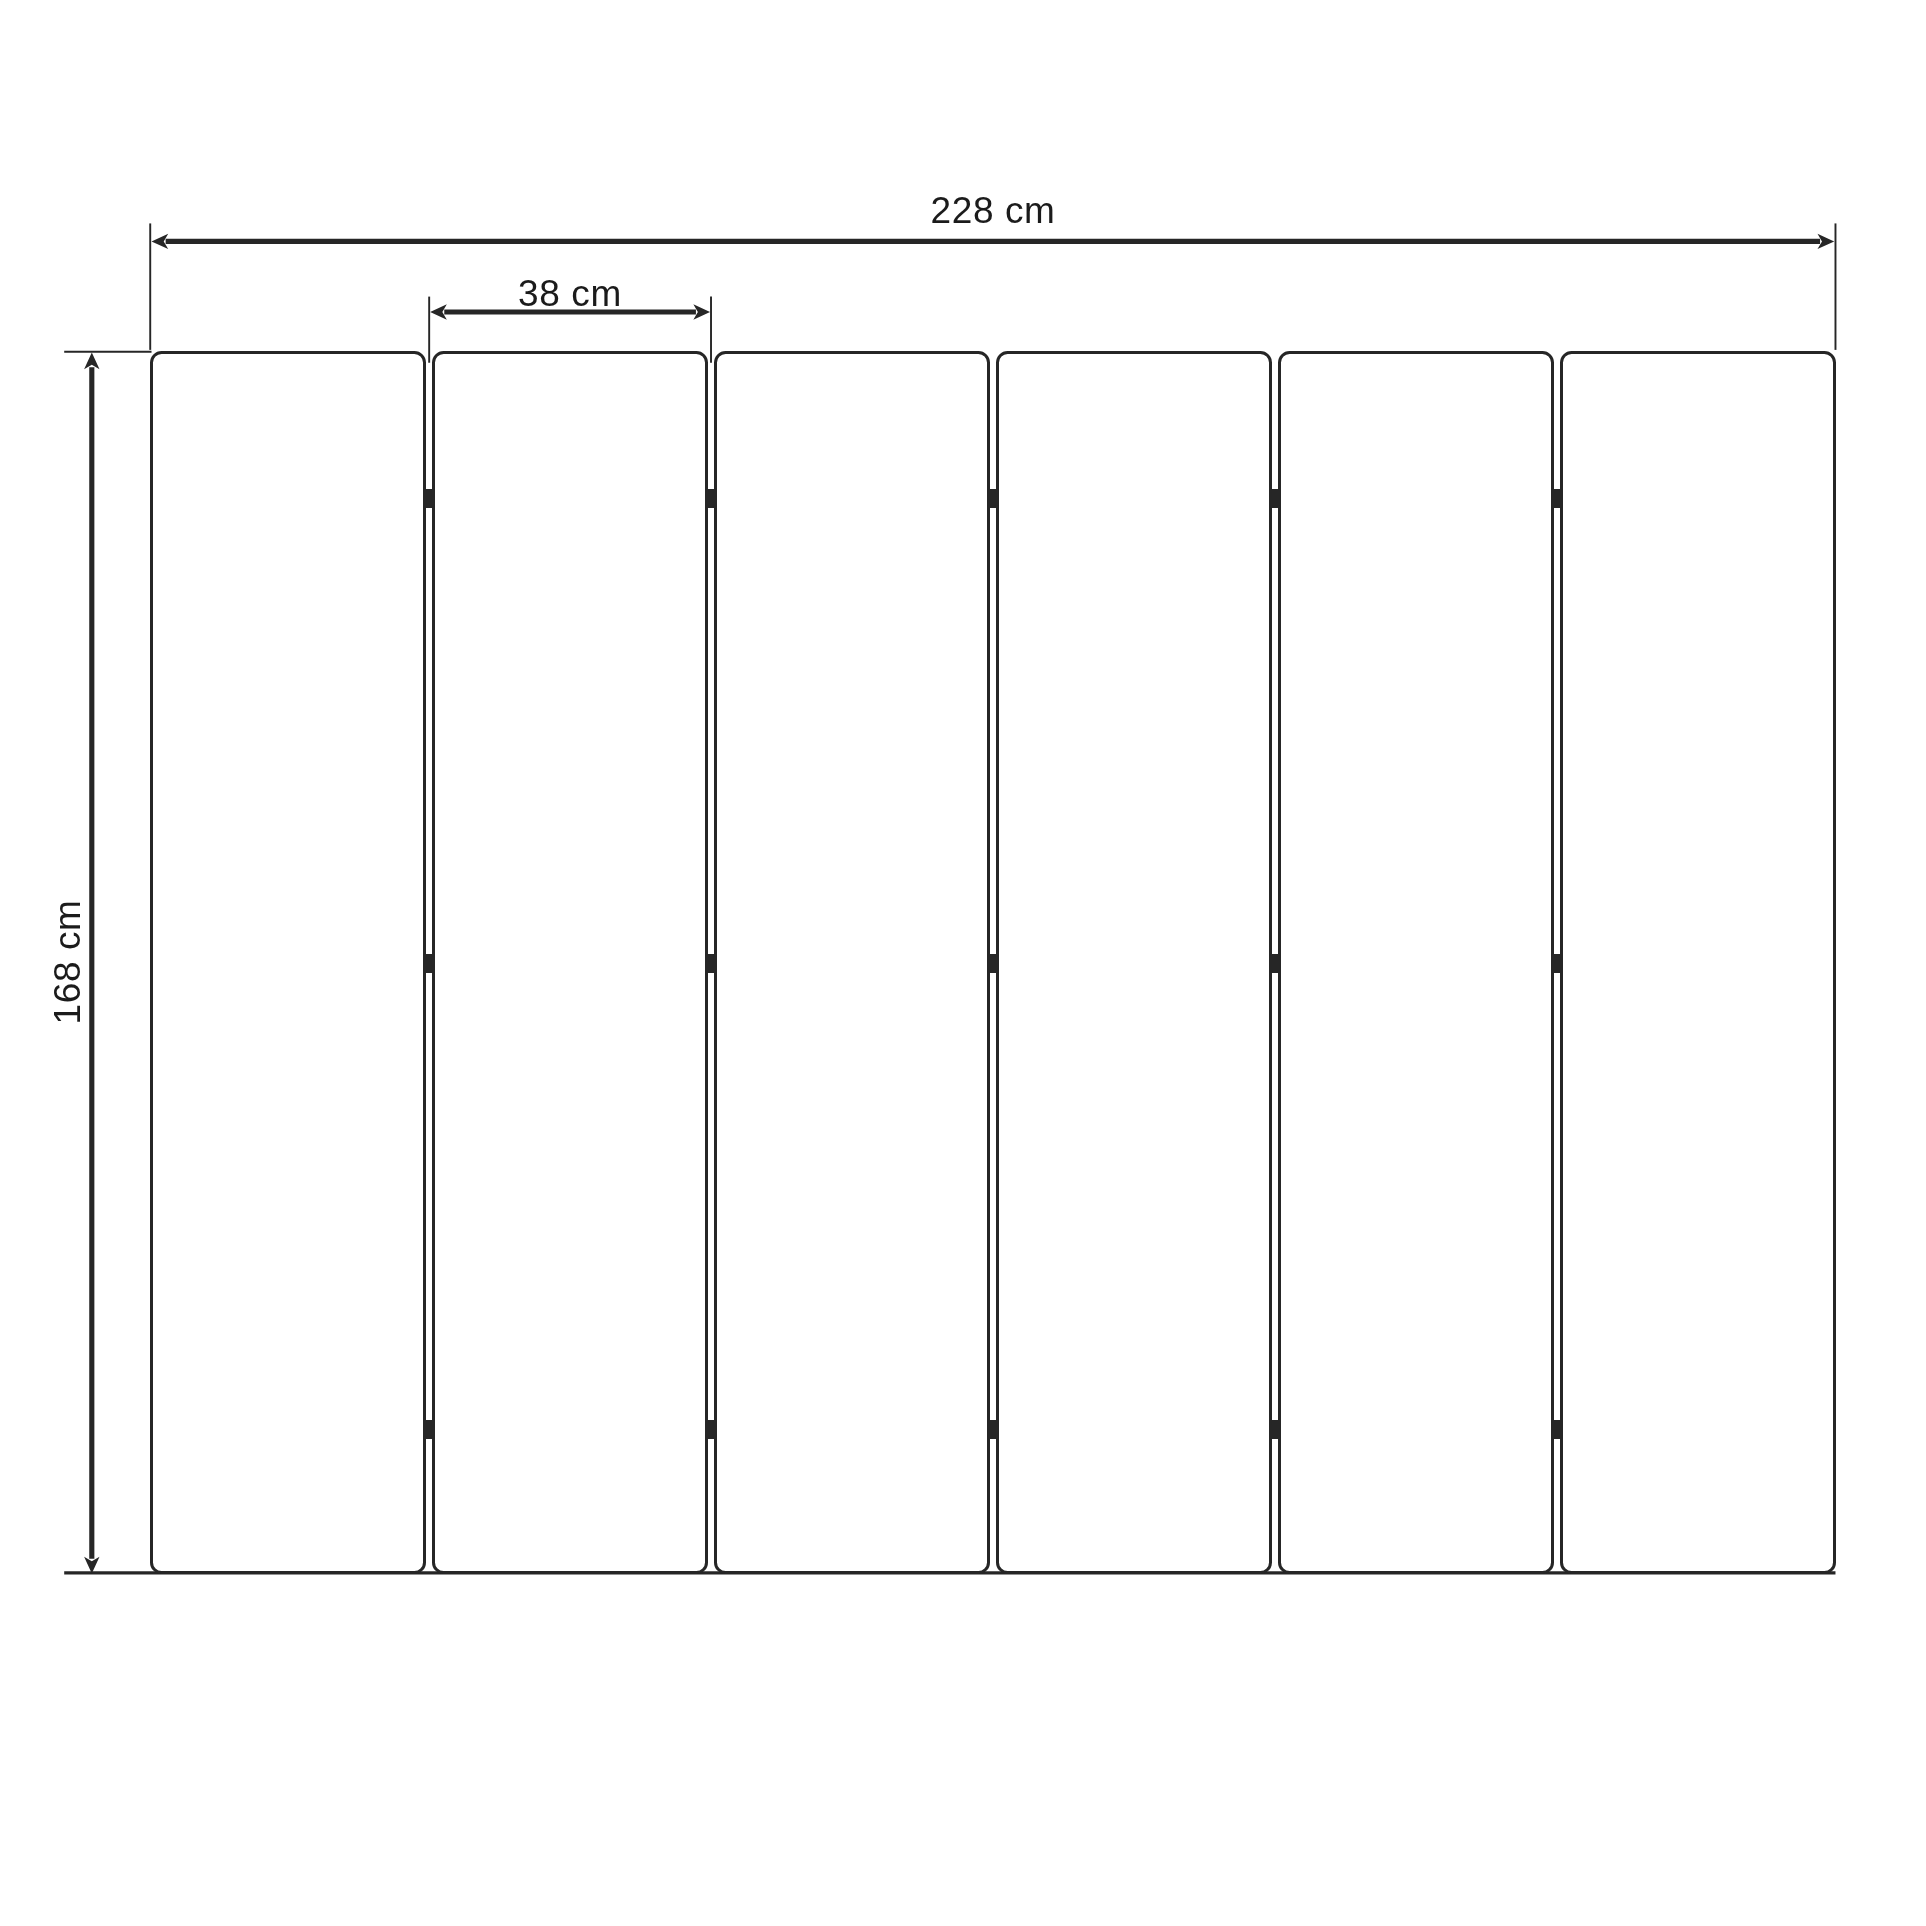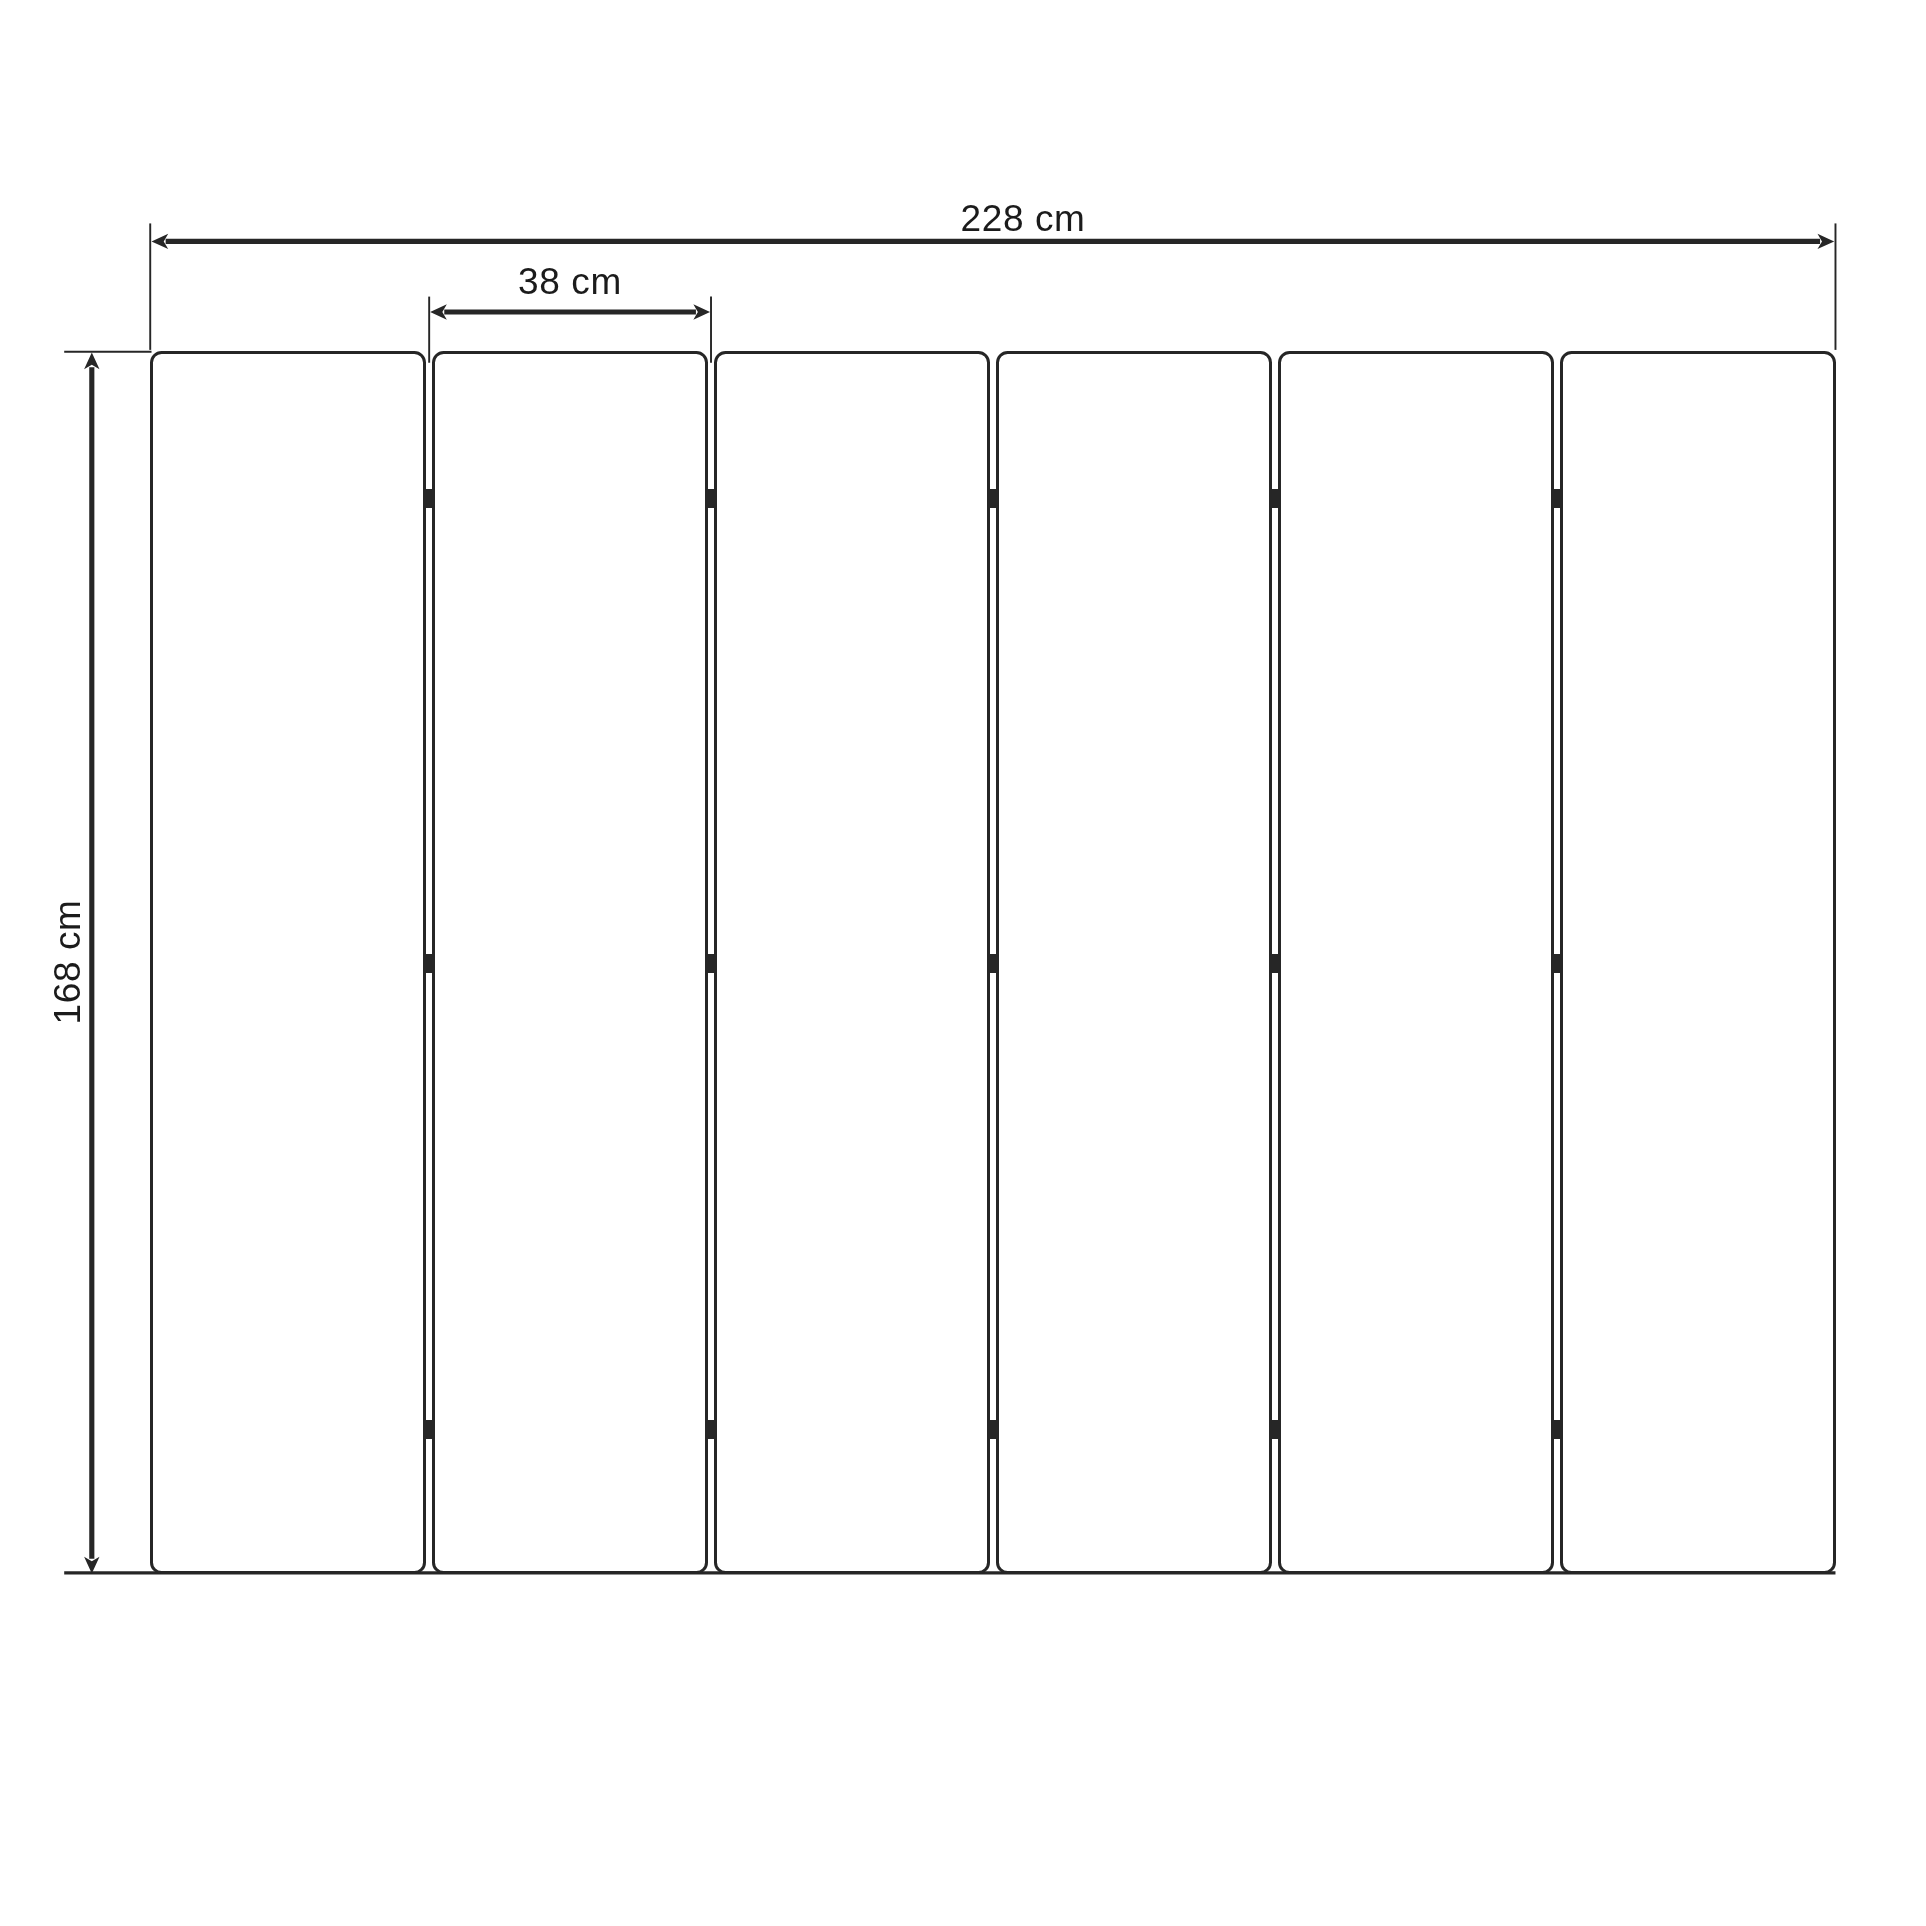--- a/index.html
+++ b/index.html
@@ -22,26 +22,25 @@
   }
   .dim-label {
     position: absolute;
     color: var(--text, #1b1b1b);
     font-size: 37px;
     letter-spacing: 0.6px;
     line-height: 1;
     white-space: nowrap;
   }
   #label-total-width {
-    left: 993px; top: 200px;
+    left: 993px; top: 192px;
     transform: translateX(-50%);
-    margin-left: 30px;
   }
   #label-panel-width {
-    left: 570px; top: 263px;
+    left: 570px; top: 275px;
     transform: translateX(-50%);
     text-align: right;
   }
   #label-height {
     left: 67px; top: 962px;
     transform: translate(-50%, -50%) rotate(-90deg);
   }
   .panel {
     position: absolute;
     top: 351px;

